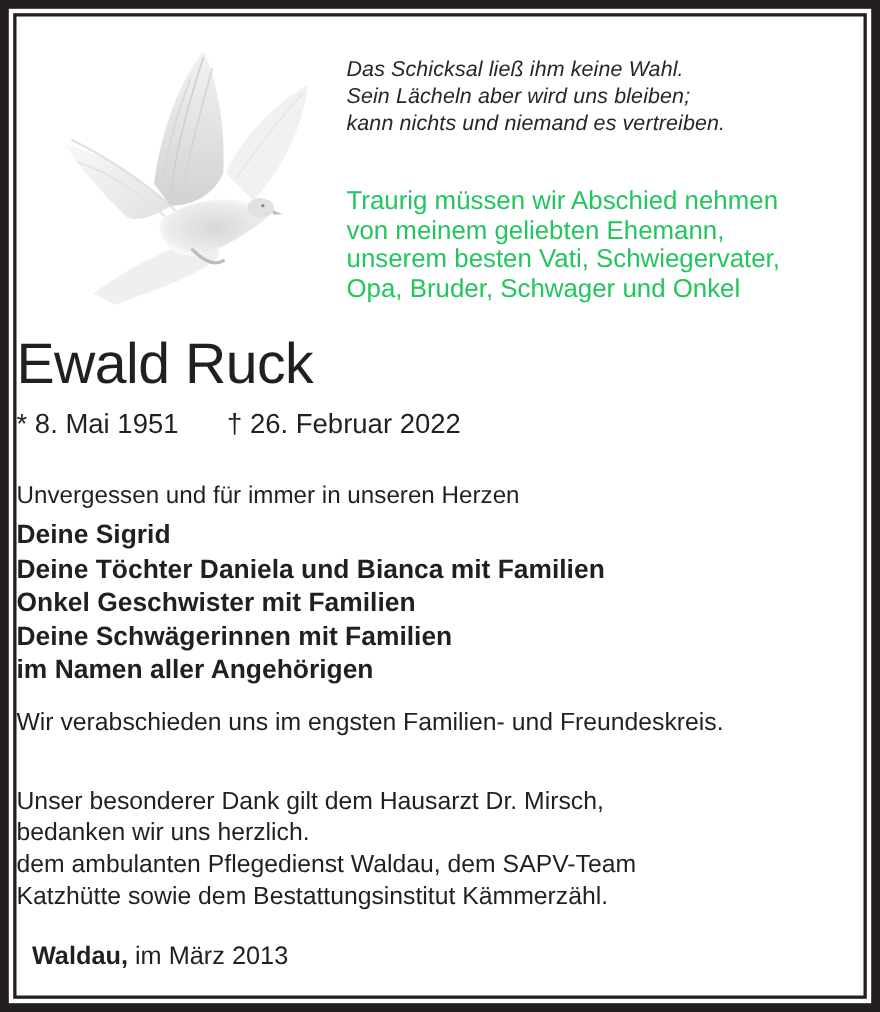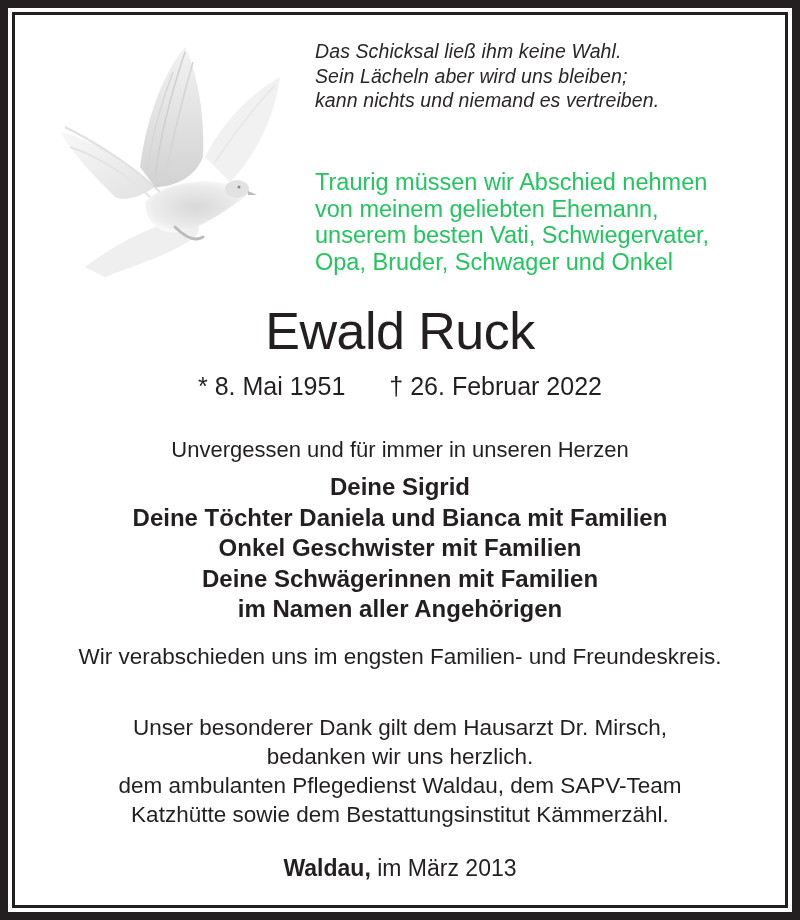--- a/index.html
+++ b/index.html
@@ -44,21 +44,21 @@
       left: 30px;
       top: 22px;
       width: 250px;
       height: 245px;
     }
 
     
     .poem {
       position: absolute;
       left: 300px;
-      top: 24px;
+      top: 36px;
       font-style: italic;
       font-size: 19.5px;
       line-height: 24.5px;
       color: #2a2627;
       letter-spacing: 0.1px;
     }
     .poem div { white-space: nowrap; }
 
     
     .intro {
@@ -68,21 +68,21 @@
       font-size: 23.5px;
       line-height: 26.5px;
       color: #22c55e;
     }
     .intro div { white-space: nowrap; }
 
     .center-block {
       position: absolute;
       left: 0;
       right: 0;
-      text-align: center;
+      text-align: left;
     }
     .name {
       top: 286px;
       font-size: 52px;
       line-height: 60px;
       color: #231f20;
       letter-spacing: -0.5px;
     }
     .dates {
       top: 356px;
@@ -111,21 +111,21 @@
     .thanks {
       top: 698px;
       font-size: 22.5px;
       line-height: 29px;
     }
     .place {
       top: 838px;
       font-size: 23px;
       line-height: 30px;
     }
-    .place b { font-weight: bold; }
+    .place b { font-weight: bold; margin-left: 14px; }
   </style>
 </head>
 <body>
 
 <div class="frame-outer"></div>
 <div class="frame-white"></div>
 <div class="frame-inner-line"></div>
 
 <div class="content">
 

